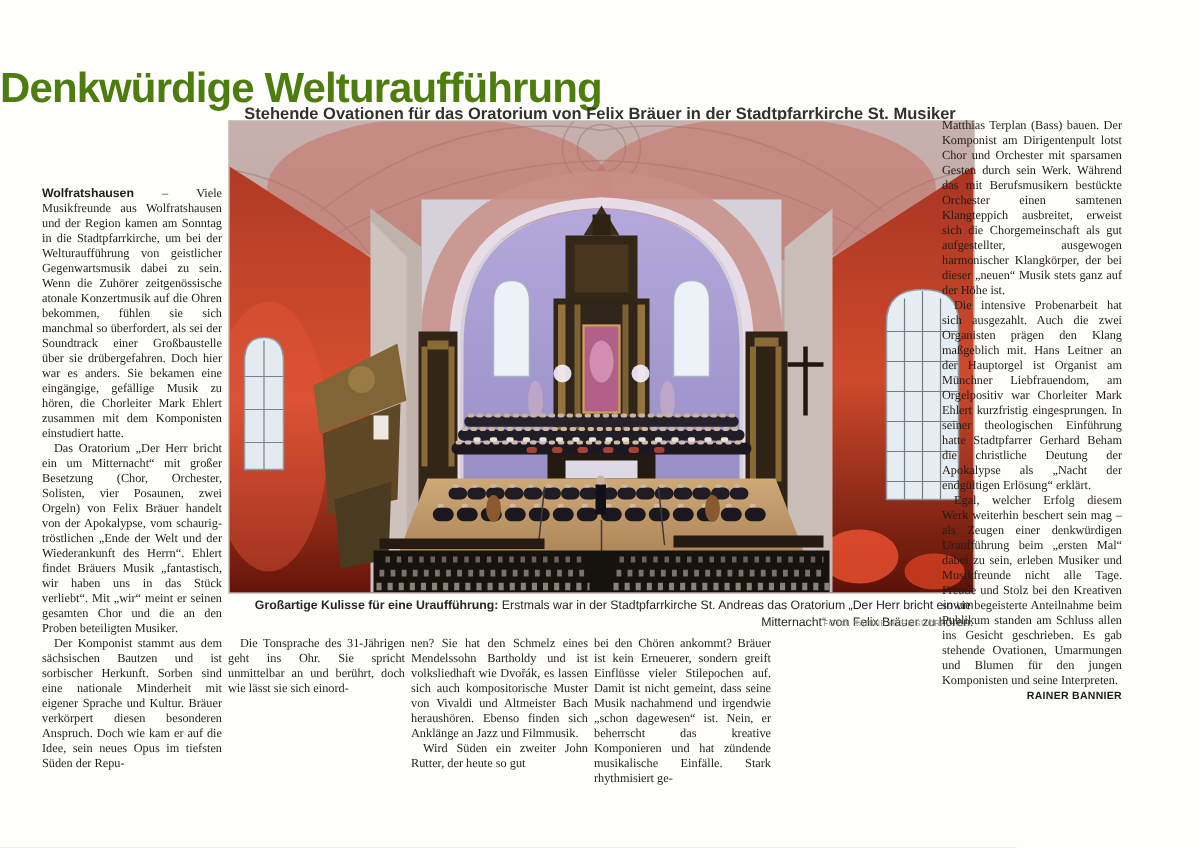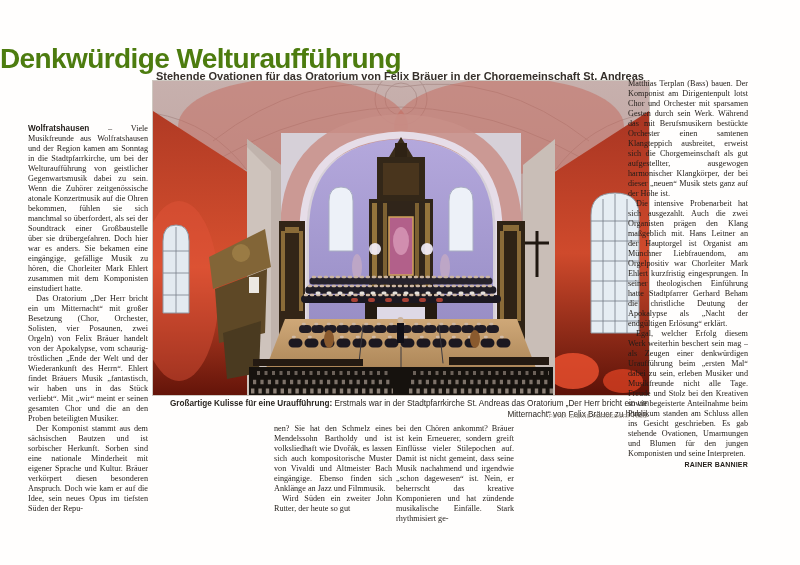--- a/index.html
+++ b/index.html
@@ -30,21 +30,21 @@
         color:#2a2520;text-align:right;}
   .credit{position:absolute;right:2px;bottom:0;font-family:"Liberation Sans",sans-serif;
         font-size:5.5px;color:#9a948c;letter-spacing:0.3px;}
 </style>
 </head>
 <body>
 
 <div class="page">
 
   <h1 class="headline">Denkwürdige Welturaufführung</h1>
-  <h2 class="subheadline">Stehende Ovationen für das Oratorium von Felix Bräuer in der Chorgemeinschaft St. Andreas</h2>
+  <h2 class="subheadline">Stehende Ovationen für das Oratorium von Felix Bräuer in der Stadtpfarrkirche St. Musiker</h2>
 
   <div class="col" id="col1">
     <p class="cont"><span class="dateline">Wolfratshausen</span><span> – Viele Musikfreunde aus Wolfratshausen und der Region kamen am Sonntag in die Stadtpfarrkirche, um bei der Welturaufführung von geistlicher Gegenwartsmusik dabei zu sein. Wenn die Zuhörer zeitgenössische atonale Konzertmusik auf die Ohren bekommen, fühlen sie sich manchmal so überfordert, als sei der Soundtrack einer Großbaustelle über sie drübergefahren. Doch hier war es anders. Sie bekamen eine eingängige, gefällige Musik zu hören, die Chorleiter Mark Ehlert zusammen mit dem Komponisten einstudiert hatte.</span></p>
     <p>Das Oratorium „Der Herr bricht ein um Mitternacht“ mit großer Besetzung (Chor, Orchester, Solisten, vier Posaunen, zwei Orgeln) von Felix Bräuer handelt von der Apokalypse, vom schaurig-tröstlichen „Ende der Welt und der Wiederankunft des Herrn“. Ehlert findet Bräuers Musik „fantastisch, wir haben uns in das Stück verliebt“. Mit „wir“ meint er seinen gesamten Chor und die an den Proben beteiligten Musiker.</p>
     <p>Der Komponist stammt aus dem sächsischen Bautzen und ist sorbischer Herkunft. Sorben sind eine nationale Minderheit mit eigener Sprache und Kultur. Bräuer verkörpert diesen besonderen Anspruch. Doch wie kam er auf die Idee, sein neues Opus im tiefsten Süden der Repu-</p>
   </div>
 
   <div class="photo">
     <svg viewBox="0 0 496 314" preserveAspectRatio="none">
       <defs>
@@ -216,23 +216,24 @@
       </g>
     </svg>
   </div>
 
   <div class="caption">
     <b>Großartige Kulisse für eine Uraufführung:</b><span> Erstmals war in der Stadtpfarrkirche St. Andreas das Oratorium „Der Herr bricht ein um Mitternacht“ von Felix Bräuer zu hören.</span>
     <span class="credit">FOTO: SABINE HERMSDORF-HISS</span>
   </div>
 
   <div class="col" id="col2">
+    <p>Die Tonsprache des 31-Jährigen geht ins Ohr. Sie spricht unmittelbar an und berührt, doch wie lässt sie sich einord-</p>
   </div>
   <div class="col" id="col3">
-    <p class="cont">nen? Sie hat den Schmelz eines Mendelssohn Bartholdy und ist volksliedhaft wie Dvořák, es lassen sich auch kompositorische Muster von Vivaldi und Altmeister Bach eingängige. Ebenso finden sich Anklänge an Jazz und Filmmusik.</p>
+    <p class="cont">nen? Sie hat den Schmelz eines Mendelssohn Bartholdy und ist volksliedhaft wie Dvořák, es lassen sich auch kompositorische Muster von Vivaldi und Altmeister Bach heraushören. Ebenso finden sich Anklänge an Jazz und Filmmusik.</p>
     <p>Wird Süden ein zweiter John Rutter, der heute so gut</p>
   </div>
   <div class="col" id="col4">
     <p class="cont">bei den Chören ankommt? Bräuer ist kein Erneuerer, sondern greift Einflüsse vieler Stilepochen auf. Damit ist nicht gemeint, dass seine Musik nachahmend und irgendwie „schon dagewesen“ ist. Nein, er beherrscht das kreative Komponieren und hat zündende musikalische Einfälle. Stark rhythmisiert ge-</p>
   </div>
   <div class="col" id="col5">
   </div>
 
   <div class="col" id="col6">
     <p class="cont">Matthias Terplan (Bass) bauen. Der Komponist am Dirigentenpult lotst Chor und Orchester mit sparsamen Gesten durch sein Werk. Während das mit Berufsmusikern bestückte Orchester einen samtenen Klangteppich ausbreitet, erweist sich die Chorgemeinschaft als gut aufgestellter, ausgewogen harmonischer Klangkörper, der bei dieser „neuen“ Musik stets ganz auf der Höhe ist.</p>

